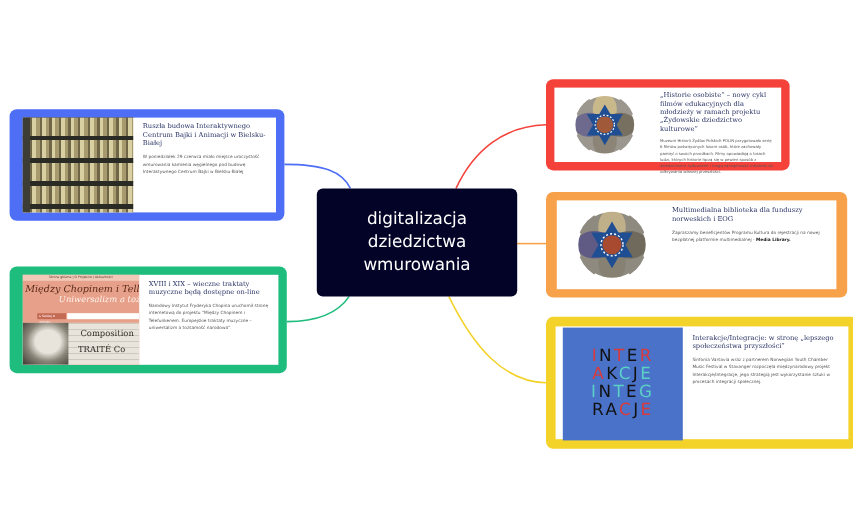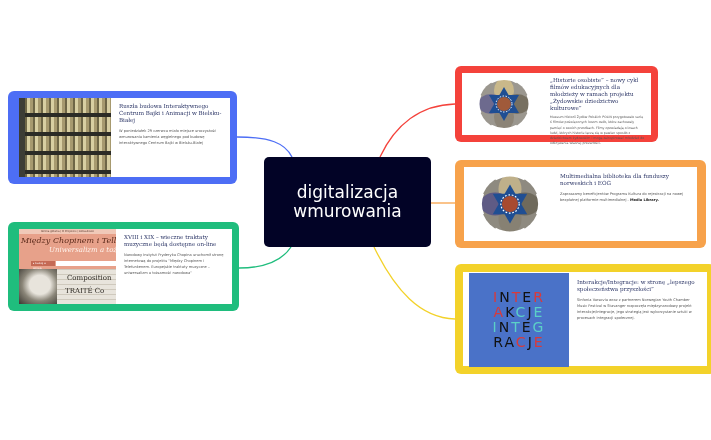--- a/index.html
+++ b/index.html
@@ -25,21 +25,21 @@
     color: #555;
   }
   .card-body b { color: #222; }
   .text-col { padding: 5px 8px 4px 8px; box-sizing: border-box; flex: 1; }
 
   
   .central {
     position: absolute; left: 264px; top: 157px; width: 167px; height: 90px;
     background: #020326; border-radius: 5px; color: #ffffff;
     display: flex; align-items: center; justify-content: center; text-align: center;
-    font-family: "DejaVu Sans", sans-serif; font-size: 17px; line-height: 19px;
+    font-family: "DejaVu Sans", sans-serif; font-size: 14px; line-height: 19px;
   }
   .central span { display: block; }
 
   
   #n-blue { left: 8px; top: 91px; width: 229px; height: 93px; background: #4d6ef5; }
   #n-blue .img {
     width: 92px; height: 79px; flex: none;
     background:
       repeating-linear-gradient(180deg, transparent 0 15px, #2b2b26 15px 19px),
       repeating-linear-gradient(90deg, #d8cfa2 0 3px, #a79a6f 3px 6px, #6e6646 6px 8px);
@@ -108,20 +108,21 @@
   <path d="M237 137 C 270 137, 285 143, 292 157" fill="none" stroke="#4d6ef5" stroke-width="1.3"></path>
   <path d="M239 268 C 268 268, 283 259, 291 247" fill="none" stroke="#1fbd7d" stroke-width="1.3"></path>
   <path d="M380 157 C 395 125, 420 105, 455 104" fill="none" stroke="#f4423b" stroke-width="1.3"></path>
   <path d="M431 203 L 455 203" fill="none" stroke="#f7a24b" stroke-width="1.3"></path>
   <path d="M374 247 C 395 290, 420 318, 455 319" fill="none" stroke="#f3d22a" stroke-width="1.3"></path>
 </svg>
 
 <div class="central">
   <div>
     <span>digitalizacja</span>
+    <span>dziedzictwa</span>
     <span>wmurowania</span>
   </div>
 </div>
 
 <div class="node" id="n-blue">
   <div class="inner" style="left:11px; top:7px;">
     <div class="img"></div>
     <div class="text-col">
       <p class="card-title">Ruszła budowa Interaktywnego Centrum Bajki i Animacji w Bielsku-Białej</p>
       <div class="card-body">W poniedziałek 29 czerwca miało miejsce uroczystość wmurowania kamienia węgielnego pod budowę Interaktywnego Centrum Bajki w Bielsku-Białej</div>

